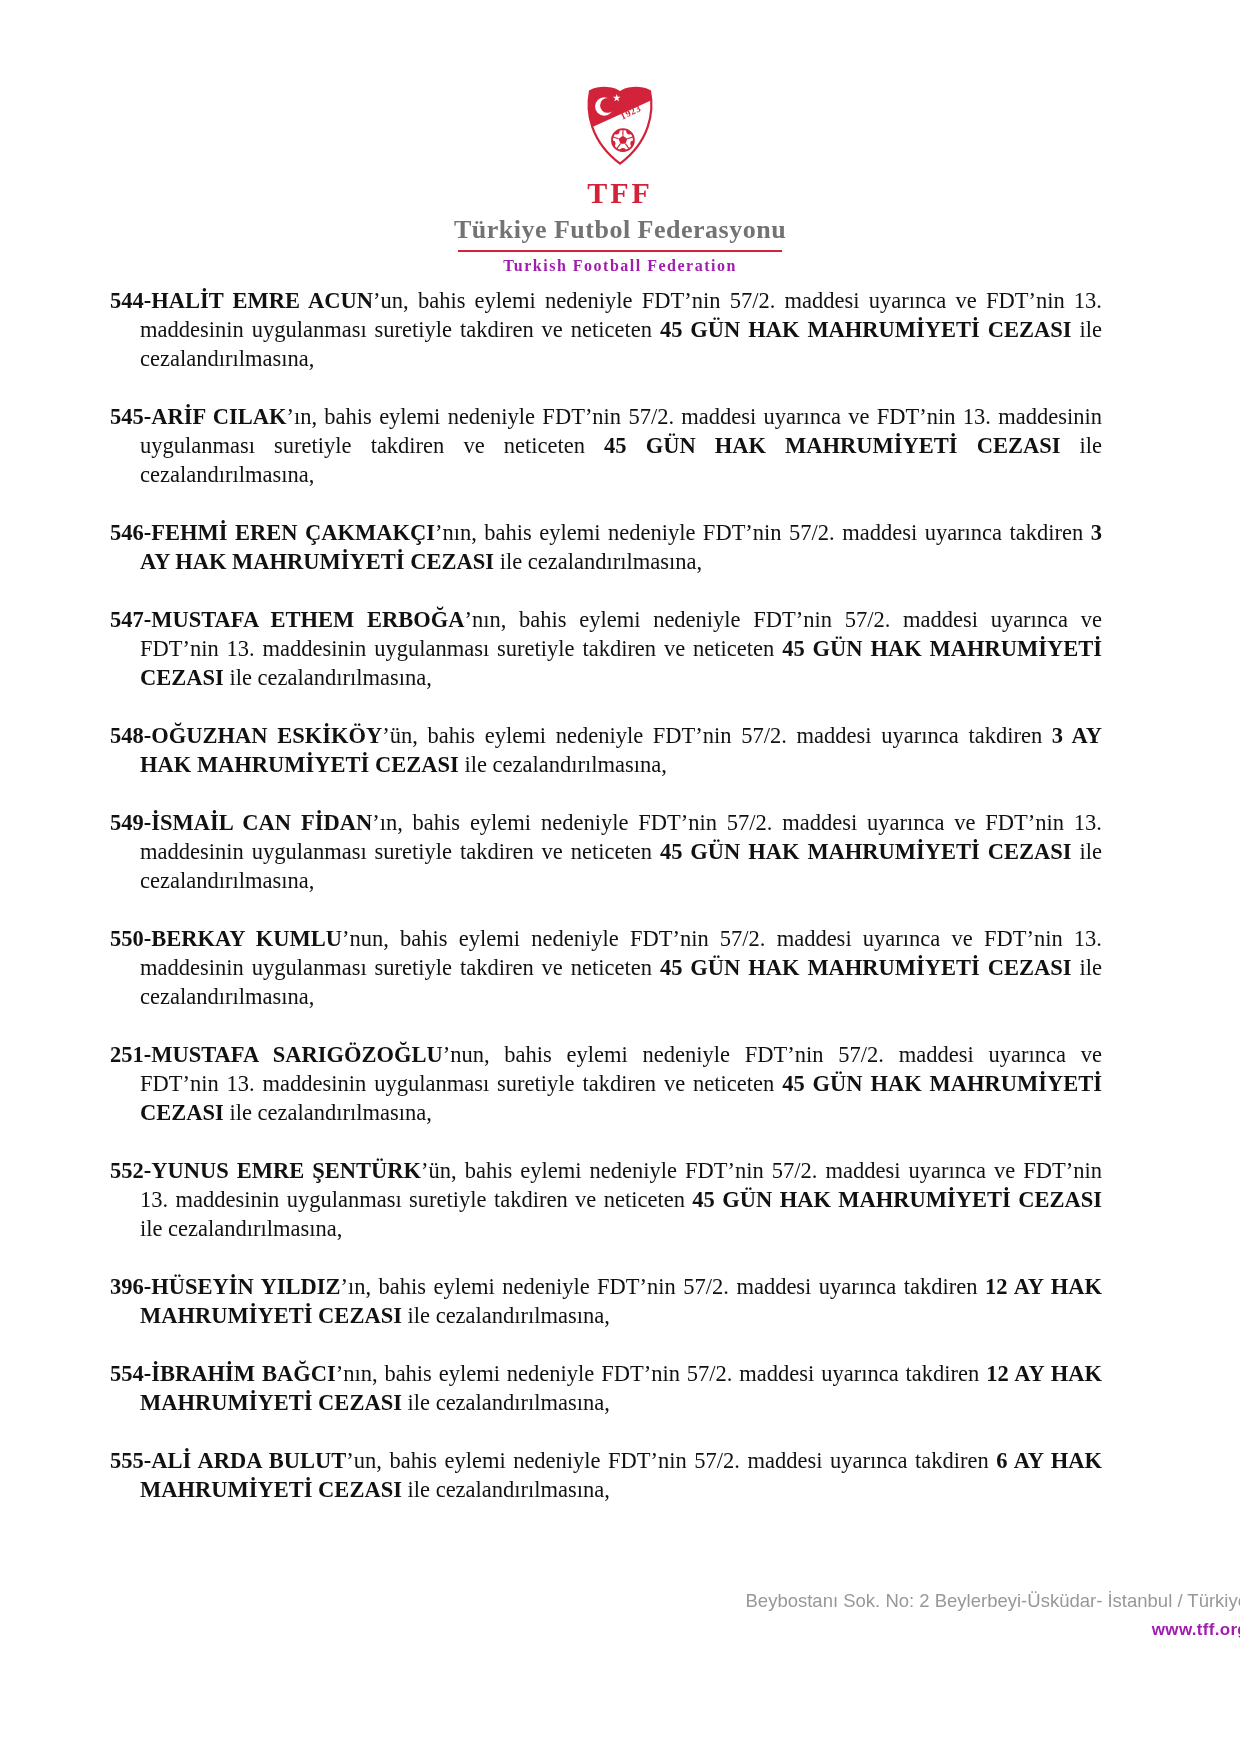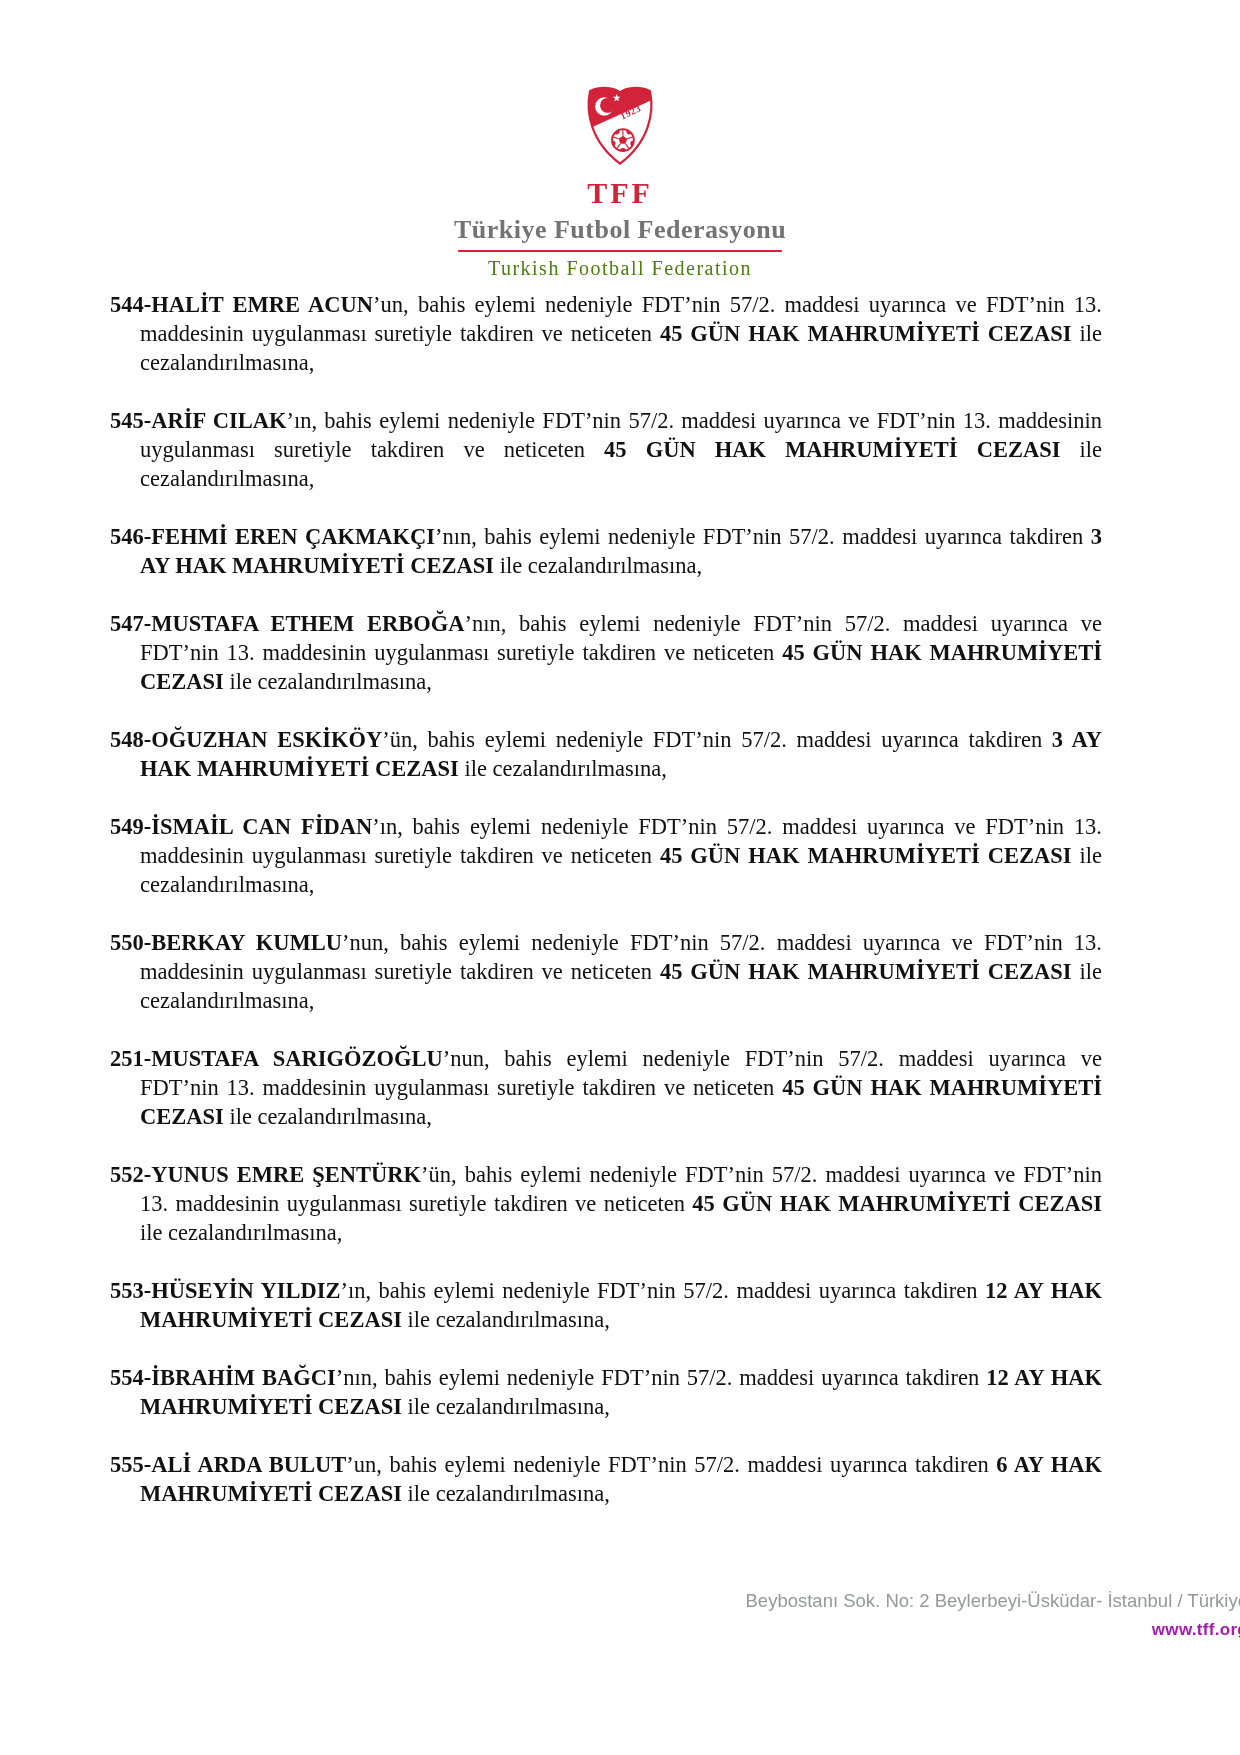--- a/index.html
+++ b/index.html
@@ -22,22 +22,22 @@
   .org-tr {
     margin-top: 9px;
     font-size: 26px; font-weight: bold; letter-spacing: 0.5px;
     color: #737373; line-height: 1;
   }
   .rule {
     width: 324px; height: 2px; background: #d2233a;
     margin: 7px auto 6px auto;
   }
   .org-en {
-    font-size: 20px; font-weight: normal; letter-spacing: 1.5px;
-    color: #4d7c0f; line-height: 1;
+    font-size: 16px; font-weight: bold; letter-spacing: 1.5px;
+    color: #a21caf; line-height: 1;
   }
 
   
   .content { margin: 12px 138px 16px 110px; }
   .entry {
     font-size: 22.5px; line-height: 29px;
     text-align: justify;
     padding-left: 30px; text-indent: -30px;
     margin: 0 0 29px 0;
   }
@@ -125,21 +125,21 @@
   <p class="entry"><b>548-OĞUZHAN ESKİKÖY</b><span>’ün, bahis eylemi nedeniyle FDT’nin 57/2. maddesi uyarınca takdiren </span><b>3 AY HAK MAHRUMİYETİ CEZASI</b><span> ile cezalandırılmasına,</span></p>
 
   <p class="entry"><b>549-İSMAİL CAN FİDAN</b><span>’ın, bahis eylemi nedeniyle FDT’nin 57/2. maddesi uyarınca ve FDT’nin 13. maddesinin uygulanması suretiyle takdiren ve neticeten </span><b>45 GÜN HAK MAHRUMİYETİ CEZASI</b><span> ile cezalandırılmasına,</span></p>
 
   <p class="entry"><b>550-BERKAY KUMLU</b><span>’nun, bahis eylemi nedeniyle FDT’nin 57/2. maddesi uyarınca ve FDT’nin 13. maddesinin uygulanması suretiyle takdiren ve neticeten </span><b>45 GÜN HAK MAHRUMİYETİ CEZASI</b><span> ile cezalandırılmasına,</span></p>
 
   <p class="entry"><b>251-MUSTAFA SARIGÖZOĞLU</b><span>’nun, bahis eylemi nedeniyle FDT’nin 57/2. maddesi uyarınca ve FDT’nin 13. maddesinin uygulanması suretiyle takdiren ve neticeten </span><b>45 GÜN HAK MAHRUMİYETİ CEZASI</b><span> ile cezalandırılmasına,</span></p>
 
   <p class="entry"><b>552-YUNUS EMRE ŞENTÜRK</b><span>’ün, bahis eylemi nedeniyle FDT’nin 57/2. maddesi uyarınca ve FDT’nin 13. maddesinin uygulanması suretiyle takdiren ve neticeten </span><b>45 GÜN HAK MAHRUMİYETİ CEZASI</b><span> ile cezalandırılmasına,</span></p>
 
-  <p class="entry"><b>553-HÜSEYİN YILDIZ</b><span>’ın, bahis eylemi nedeniyle FDT’nin 57/2. maddesi uyarınca takdiren </span><b>12 AY HAK MAHRUMİYETİ CEZASI</b><span> ile cezalandırılmasına,</span></p>
+  <p class="entry"><b>396-HÜSEYİN YILDIZ</b><span>’ın, bahis eylemi nedeniyle FDT’nin 57/2. maddesi uyarınca takdiren </span><b>12 AY HAK MAHRUMİYETİ CEZASI</b><span> ile cezalandırılmasına,</span></p>
 
   <p class="entry"><b>554-İBRAHİM BAĞCI</b><span>’nın, bahis eylemi nedeniyle FDT’nin 57/2. maddesi uyarınca takdiren </span><b>12 AY HAK MAHRUMİYETİ CEZASI</b><span> ile cezalandırılmasına,</span></p>
 
   <p class="entry"><b>555-ALİ ARDA BULUT</b><span>’un, bahis eylemi nedeniyle FDT’nin 57/2. maddesi uyarınca takdiren </span><b>6 AY HAK MAHRUMİYETİ CEZASI</b><span> ile cezalandırılmasına,</span></p>
 </main>
 
   <footer class="footer">
     <div>Beybostanı Sok. No: 2 Beylerbeyi-Üsküdar- İstanbul / Türkiye</div>
     <div class="site">www.tff.org</div>
   </footer>

